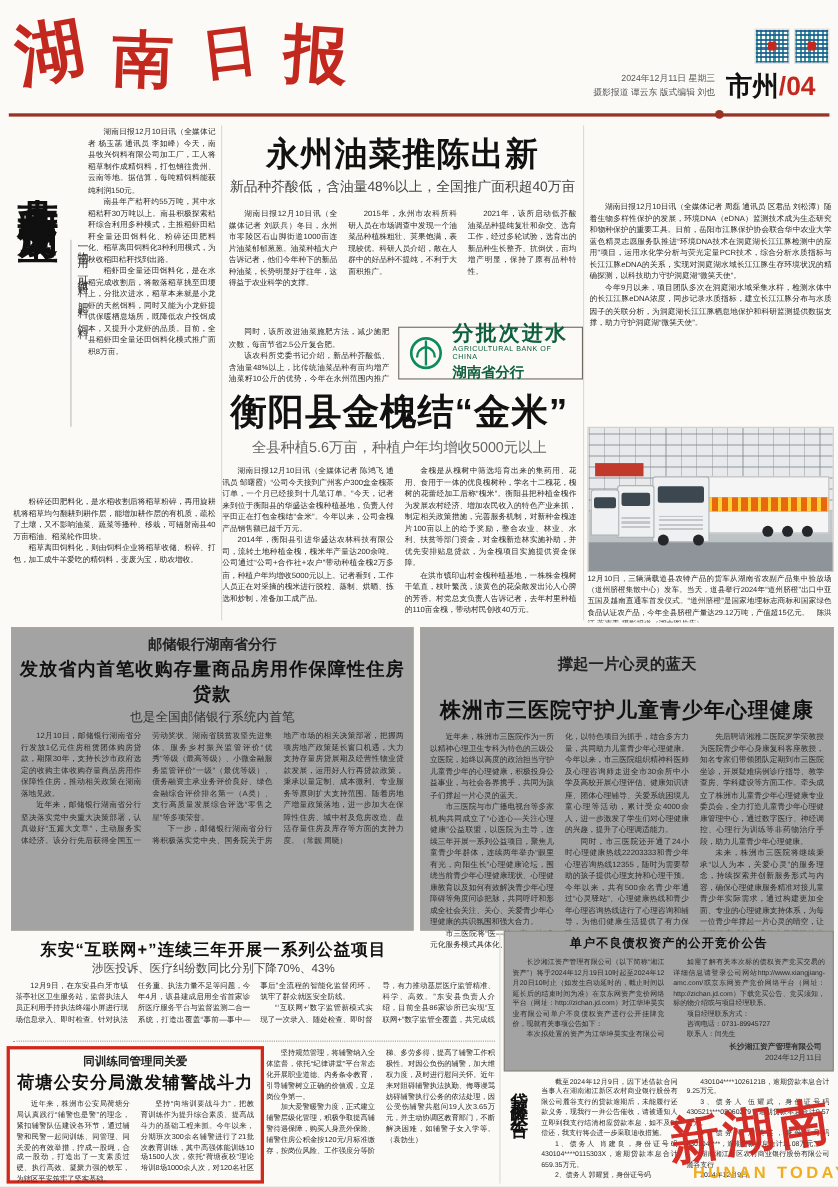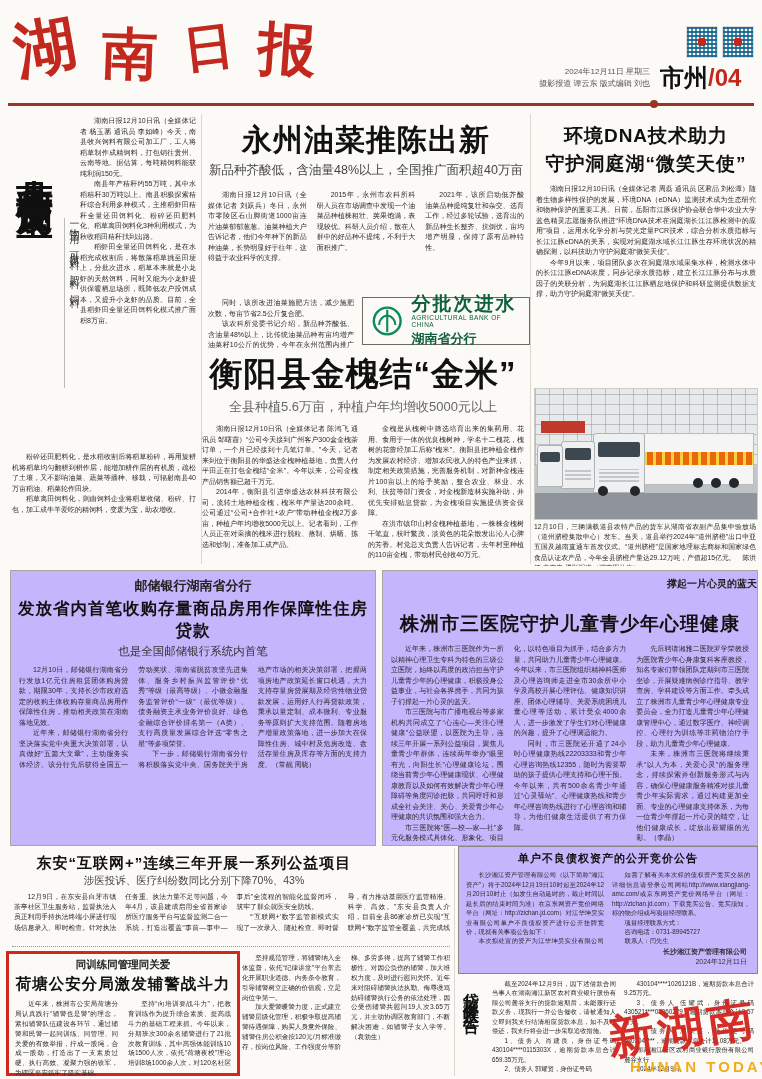--- a/index.html
+++ b/index.html
@@ -34,21 +34,21 @@
   .section-label .pg{color:#c2281e;}
   .rule{position:absolute;left:8px;right:8px;top:103px;height:3px;background:#993425;}
   .rule-dot{position:absolute;top:100px;left:650px;width:8px;height:8px;border-radius:50%;background:#993425;}
   
   .vert-head{writing-mode:vertical-rl;text-orientation:upright;font-weight:900;font-size:37px;
              letter-spacing:3px;color:#101010;line-height:1;}
   .vert-sub{writing-mode:vertical-rl;text-orientation:upright;font-size:10px;color:#333;
             letter-spacing:3px;line-height:1.2;border-left:1px solid #bbb;padding-left:3px;}
   .vert-title{writing-mode:vertical-rl;text-orientation:upright;font-weight:900;font-size:16px;
               letter-spacing:5px;color:#111;}
-  .box{border:1px solid #a9a49c;background:#c4b5fd;}
+  .box{border:1px solid #a9a49c;background:#a3a3a3;}
   .redbox{border:3px solid #d0281c;background:#fbfaf6;}
   .byline{text-align:right;font-size:7px;color:#333;}
   
   .bank{display:flex;align-items:center;gap:8px;padding:5px 8px;border:1px solid #6f6a62;}
   .bank-cn{font-size:19px;font-weight:bold;color:#10603e;letter-spacing:2px;line-height:1.1;}
   .bank-en{font-size:6.5px;color:#10603e;letter-spacing:.5px;}
   .bank-br{font-size:13px;font-weight:bold;color:#10603e;margin-top:2px;}
   
   .photo{overflow:hidden;border:1px solid #cfccc5;background:linear-gradient(#d8dcde,#c6cbce 55%,#b4babd);}
   .ph-building{position:absolute;left:0;top:0;width:100%;height:76px;background:#e8e9ea;
@@ -143,24 +143,20 @@
 
   <div class="abs headline" style="left:202px;top:352px;width:322px;font-size:33px;">衡阳县金槐结“金米”</div>
   <div class="abs subhead" style="left:202px;top:398px;width:322px;font-size:13px;color:#666;">全县种植5.6万亩，种植户年均增收5000元以上</div>
   <div class="abs body-text cols2" style="left:202px;top:424px;width:322px;height:138px;">
       <p>湖南日报12月10日讯（全媒体记者 陈鸿飞 通讯员 邹曙霞）“公司今天接到广州客户300盒金槐茶订单，一个月已经接到十几笔订单。”今天，记者来到位于衡阳县的华盛达金槐种植基地，负责人付平田正在打包金槐结“金米”。今年以来，公司金槐产品销售额已超千万元。</p>
       <p>2014年，衡阳县引进华盛达农林科技有限公司，流转土地种植金槐，槐米年产量达200余吨。公司通过“公司+合作社+农户”带动种植金槐2万多亩，种植户年均增收5000元以上。记者看到，工作人员正在对采摘的槐米进行脱粒、蒸制、烘晒、拣选和炒制，准备加工成产品。</p>
       <p>金槐是从槐树中筛选培育出来的集药用、花用、食用于一体的优良槐树种，学名十二槐花，槐树的花蕾经加工后称“槐米”。衡阳县把种植金槐作为发展农村经济、增加农民收入的特色产业来抓，制定相关政策措施，完善服务机制，对新种金槐连片100亩以上的给予奖励，整合农业、林业、水利、扶贫等部门资金，对金槐新造林实施补助，并优先安排贴息贷款，为金槐项目实施提供资金保障。</p>
       <p>在洪市镇印山村金槐种植基地，一株株金槐树干笔直，枝叶繁茂，淡黄色的花朵散发出沁人心脾的芳香。村党总支负责人告诉记者，去年村里种植的110亩金槐，带动村民创收40万元。</p>
     </div>
 
-  <div class="abs headline" style="left:536px;top:122px;width:220px;font-size:19px;line-height:1.45;">
-    <div>环境DNA技术助力</div>
-    <div>守护洞庭湖“微笑天使”</div>
-  </div>
   <div class="abs body-text" style="left:536px;top:184px;width:220px;height:198px;">
       <p>湖南日报12月10日讯（全媒体记者 周磊 通讯员 区君品 刘松潭）随着生物多样性保护的发展，环境DNA（eDNA）监测技术成为生态研究和物种保护的重要工具。日前，岳阳市江豚保护协会联合华中农业大学蓝色精灵志愿服务队推进“环境DNA技术在洞庭湖长江江豚检测中的应用”项目，运用水化学分析与荧光定量PCR技术，综合分析水质指标与长江江豚eDNA的关系，实现对洞庭湖水域长江江豚生存环境状况的精确探测，以科技助力守护洞庭湖“微笑天使”。</p>
       <p>今年9月以来，项目团队多次在洞庭湖水域采集水样，检测水体中的长江江豚eDNA浓度，同步记录水质指标，建立长江江豚分布与水质因子的关联分析，为洞庭湖长江江豚栖息地保护和科研监测提供数据支撑，助力守护洞庭湖“微笑天使”。</p>
     </div>
 
   <div class="abs photo" style="left:534px;top:388px;width:222px;height:130px;">
     <div class="ph-building"></div>
     <div class="ph-sign"></div>
     <div class="ph-ground"></div>
     <div class="ph-trailer">
@@ -192,21 +188,21 @@
     <div class="headline" style="font-size:16.5px;margin-top:3px;">发放省内首笔收购存量商品房用作保障性住房贷款</div>
     <div class="subhead" style="font-size:11.5px;margin-top:2px;color:#333;">也是全国邮储银行系统内首笔</div>
     <div class="body-text cols3" style="margin:6px 8px 0;height:198px;">
         <p>12月10日，邮储银行湖南省分行发放1亿元住房租赁团体购房贷款，期限30年，支持长沙市政府选定的收购主体收购存量商品房用作保障性住房，推动相关政策在湖南落地见效。</p>
         <p>近年来，邮储银行湖南省分行坚决落实党中央重大决策部署，认真做好“五篇大文章”，主动服务实体经济。该分行先后获得全国五一劳动奖状、湖南省脱贫攻坚先进集体、服务乡村振兴监管评价“优秀”等级（最高等级）、小微金融服务监管评价“一级”（最优等级）、债务融资主承业务评价良好、绿色金融综合评价排名第一（A类）、支行高质量发展综合评选“零售之星”等多项荣誉。</p>
         <p>下一步，邮储银行湖南省分行将积极落实党中央、国务院关于房地产市场的相关决策部署，把握两项房地产政策延长窗口机遇，大力支持存量房贷展期及经营性物业贷款发展，运用好人行再贷款政策，秉承以量定制、成本微利、专业服务等原则扩大支持范围。随着房地产增量政策落地，进一步加大在保障性住房、城中村及危房改造、盘活存量住房及库存等方面的支持力度。（常靓 周晓）</p>
       </div>
   </div>
 
   <div class="abs box" style="left:382px;top:570px;width:374px;height:274px;">
-    <div class="kicker" style="margin-top:6px;font-size:10px;text-align:right;">撑起一片心灵的蓝天</div>
+    <div class="kicker" style="margin-top:24px;font-size:14px;">撑起一片心灵的蓝天</div>
     <div class="headline" style="font-size:19px;margin-top:20px;">株洲市三医院守护儿童青少年心理健康</div>
     <div class="body-text cols3" style="margin:7px 8px 0;height:224px;">
         <p>近年来，株洲市三医院作为一所以精神心理卫生专科为特色的三级公立医院，始终以高度的政治担当守护儿童青少年的心理健康，积极投身公益事业，与社会各界携手，共同为孩子们撑起一片心灵的蓝天。</p>
         <p>市三医院与市广播电视台等多家机构共同成立了“心连心—关注心理健康”公益联盟，以医院为主导，连续三年开展一系列公益项目，聚焦儿童青少年群体，连续两年举办“眼里有光，向阳生长”心理健康论坛，围绕当前青少年心理健康现状、心理健康教育以及如何有效解决青少年心理障碍等角度问诊把脉，共同呼吁和形成全社会关注、关心、关爱青少年心理健康的共识氛围和强大合力。</p>
         <p>市三医院将“医—校—家—社”多元化服务模式具体化、形象化、项目化，以特色项目为抓手，结合多方力量，共同助力儿童青少年心理健康。今年以来，市三医院组织精神科医师及心理咨询师走进全市30余所中小学及高校开展心理评估、健康知识讲座、团体心理辅导、关爱系统困境儿童心理等活动，累计受众4000余人，进一步激发了学生们对心理健康的兴趣，提升了心理调适能力。</p>
         <p>同时，市三医院还开通了24小时心理健康热线22203333和青少年心理咨询热线12355，随时为需要帮助的孩子提供心理支持和心理干预。今年以来，共有500余名青少年通过“心灵驿站”、心理健康热线和青少年心理咨询热线进行了心理咨询和辅导，为他们健康生活提供了有力保障。</p>
         <p>先后聘请湘雅二医院罗学荣教授为医院青少年心身康复科客座教授，知名专家们带领团队定期到市三医院坐诊，开展疑难病例诊疗指导、教学查房、学科建设等方面工作。牵头成立了株洲市儿童青少年心理健康专业委员会，全力打造儿童青少年心理健康管理中心，通过数字医疗、神经调控、心理行为训练等非药物治疗手段，助力儿童青少年心理健康。</p>
         <p>未来，株洲市三医院将继续秉承“以人为本，关爱心灵”的服务理念，持续探索并创新服务形式与内容，确保心理健康服务精准对接儿童青少年实际需求，通过构建更加全面、专业的心理健康支持体系，为每一位青少年撑起一片心灵的晴空，让他们健康成长，绽放出最耀眼的光彩。（李晶）</p>
       </div>
   </div>

